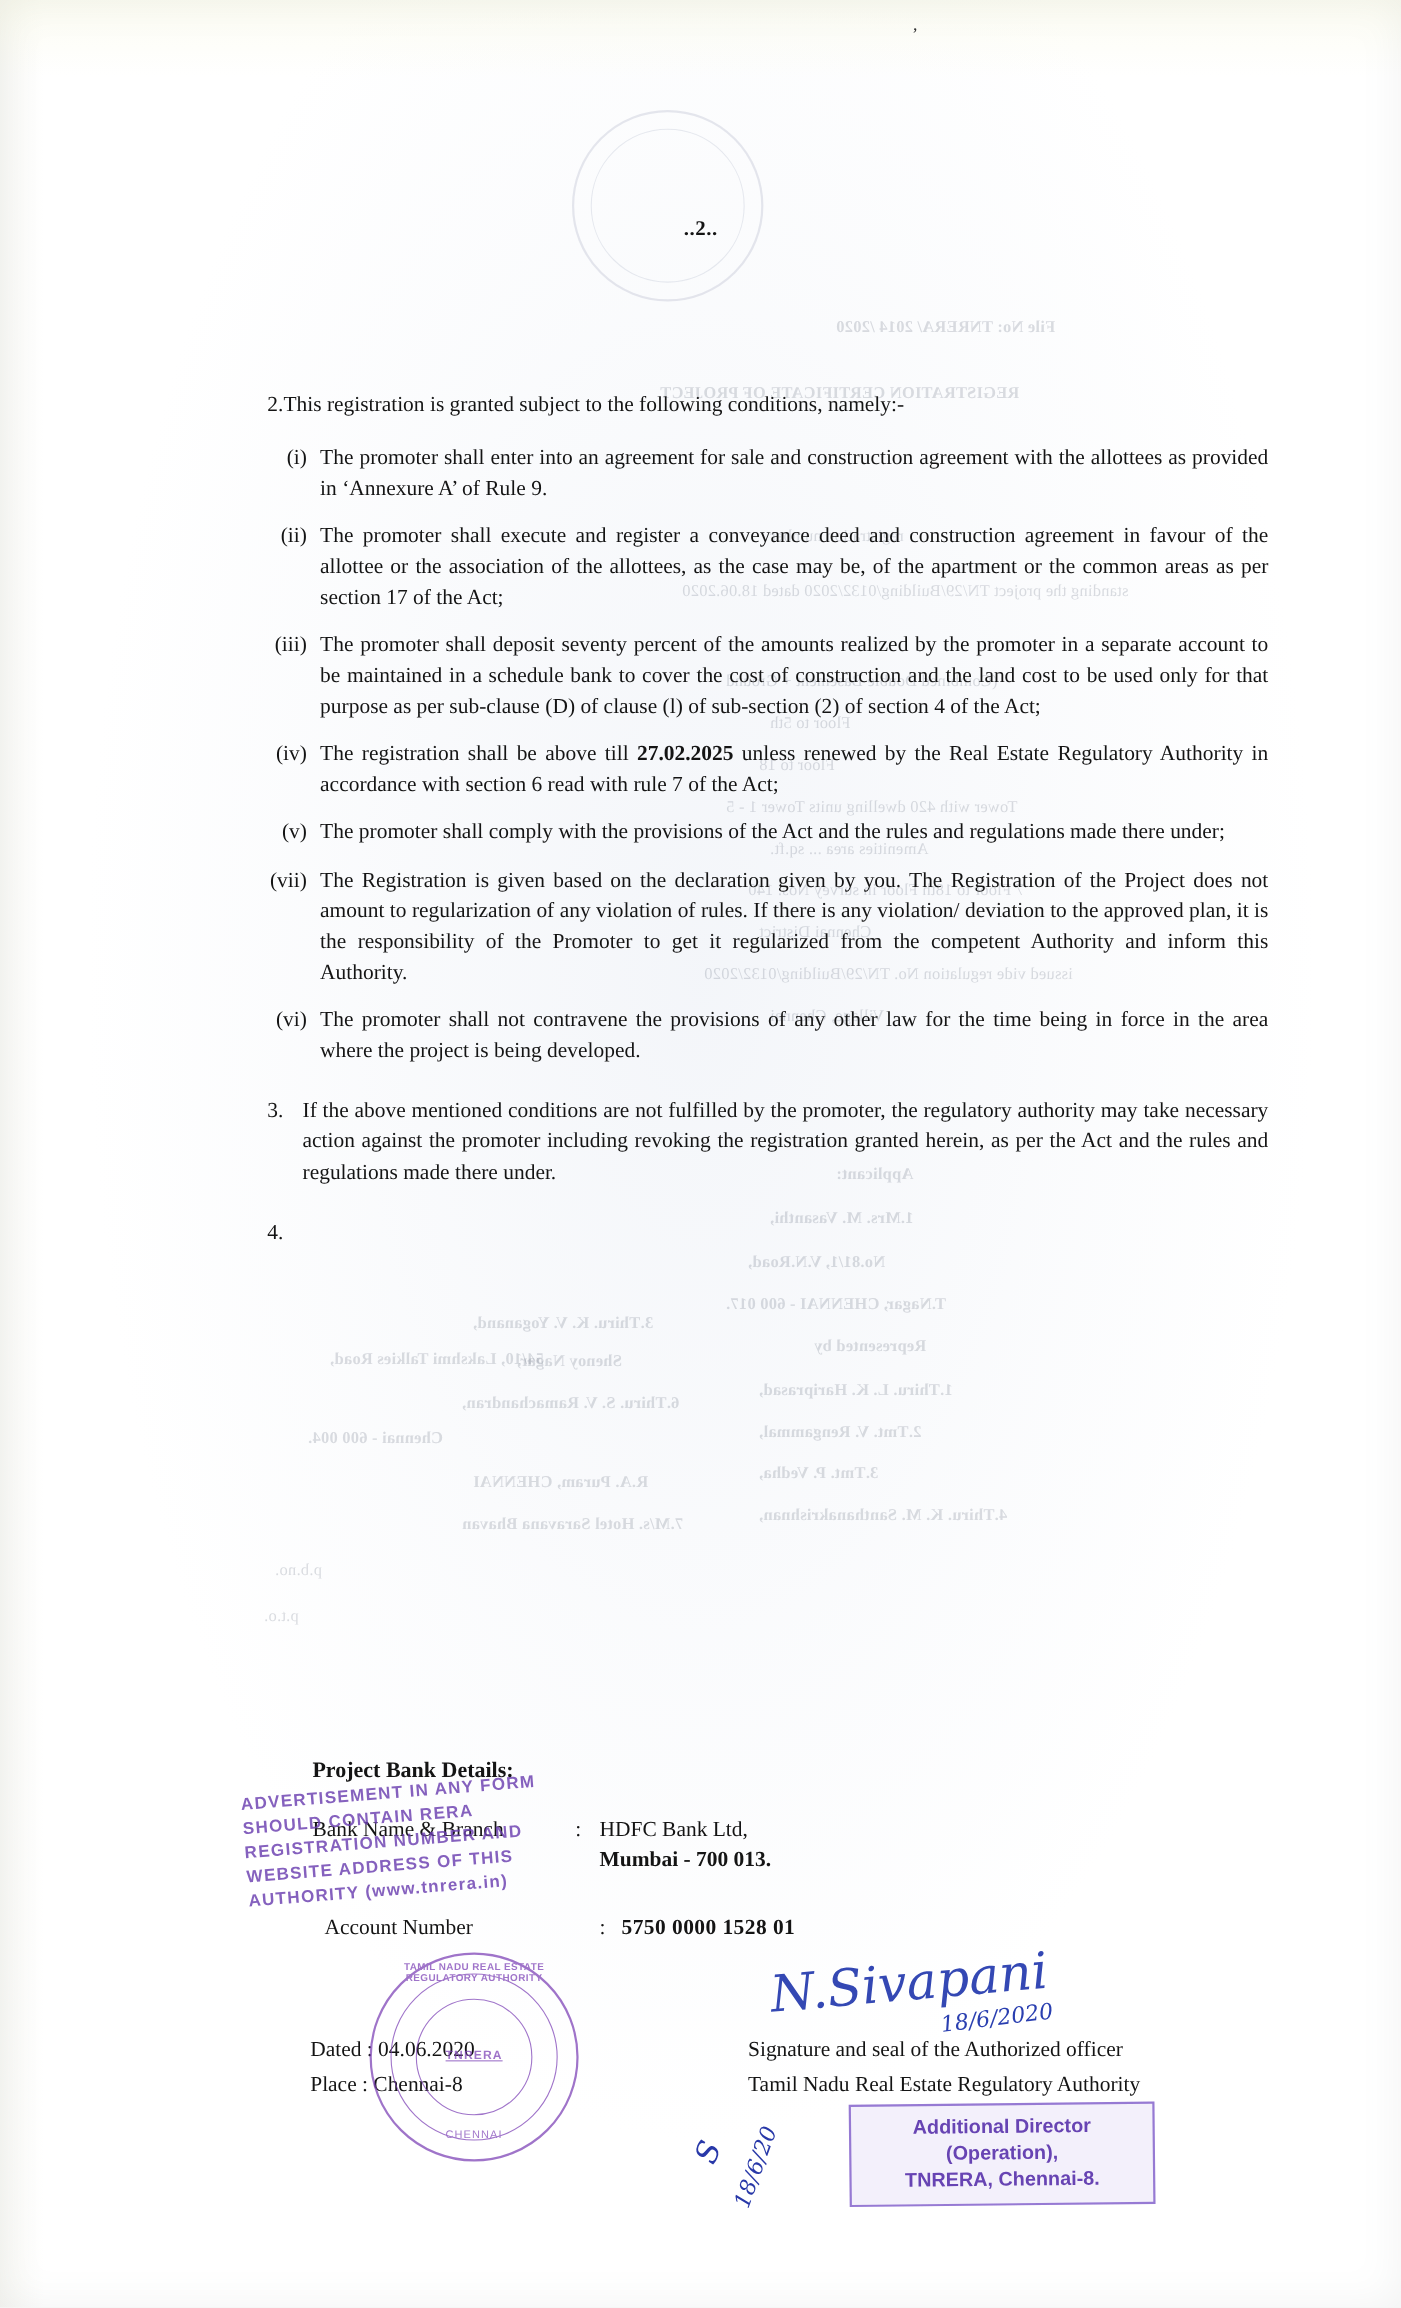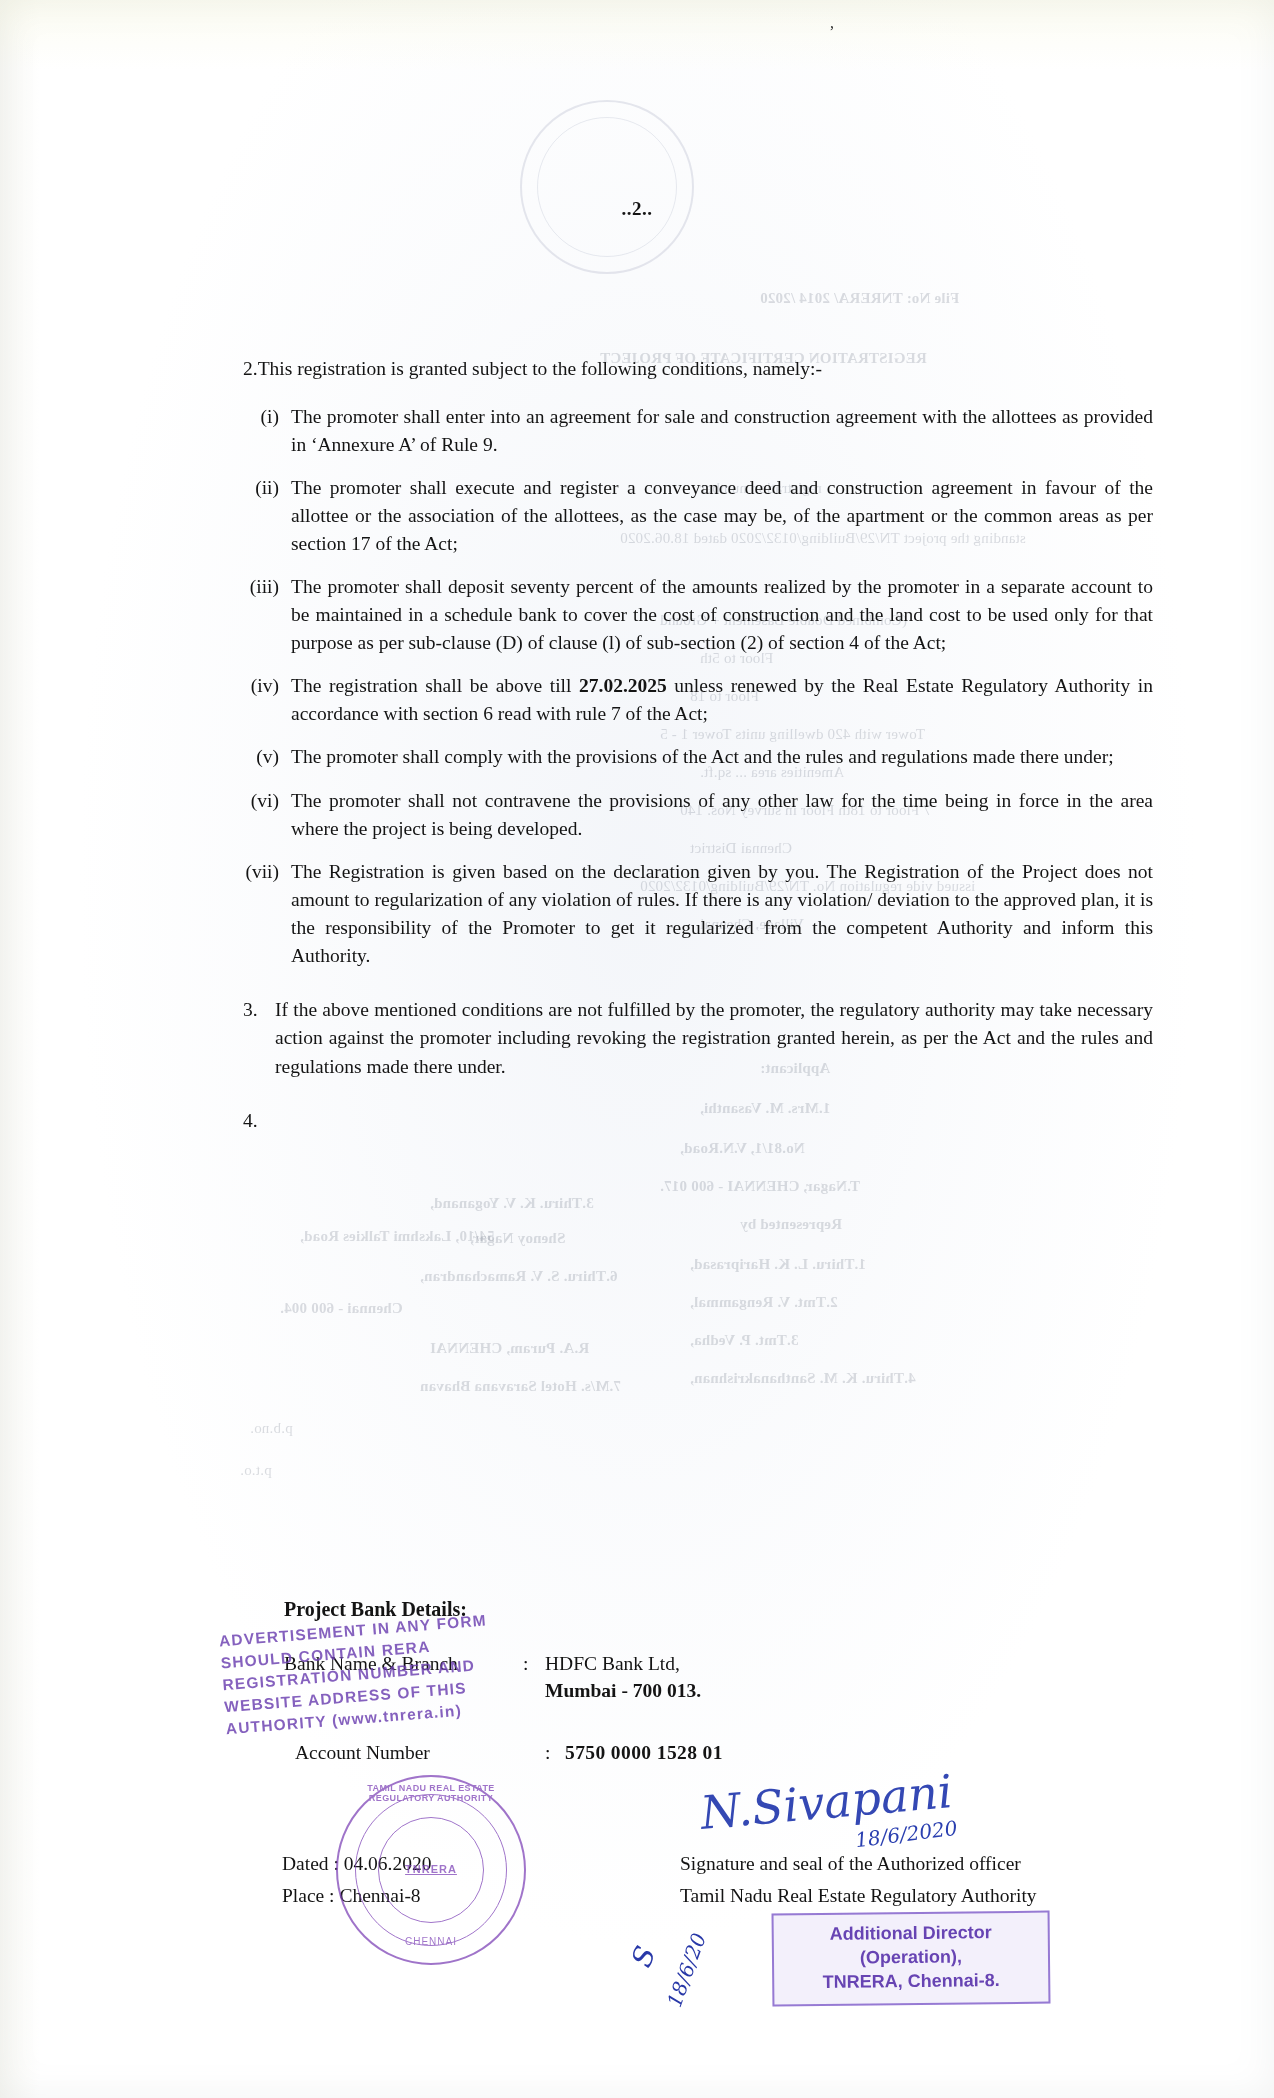--- a/index.html
+++ b/index.html
@@ -385,26 +385,26 @@
         </li>
         <li>
           <span class="marker">(iv)</span>
           <span>The registration shall be above till </span><b>27.02.2025</b><span> unless renewed by the Real Estate Regulatory Authority in accordance with section 6 read with rule 7 of the Act;</span>
         </li>
         <li>
           <span class="marker">(v)</span>
           <span>The promoter shall comply with the provisions of the Act and the rules and regulations made there under;</span>
         </li>
         <li>
+          <span class="marker">(vii)</span>
+          <span>The  Registration  is  given  based  on  the  declaration  given  by  you.   The Registration of the   Project does not amount to  regularization of any violation of rules. If there  is  any  violation/ deviation  to  the  approved  plan,  it  is  the responsibility  of the Promoter to get it regularized from the competent Authority and inform this  Authority.</span>
+        </li>
+        <li>
           <span class="marker">(vi)</span>
           <span>The promoter shall not contravene the provisions of any other law for the time being in force in the area where the project is being developed.</span>
-        </li>
-        <li>
-          <span class="marker">(vii)</span>
-          <span>The  Registration  is  given  based  on  the  declaration  given  by  you.   The Registration of the   Project does not amount to  regularization of any violation of rules. If there  is  any  violation/ deviation  to  the  approved  plan,  it  is  the responsibility  of the Promoter to get it regularized from the competent Authority and inform this  Authority.</span>
         </li>
       </ol>
 
       <div class="numbered">
         <span class="marker">3.</span>
         <span>If the above mentioned conditions are not fulfilled by the promoter, the regulatory authority may take necessary action against the promoter including revoking the registration granted herein, as per the Act and the rules and regulations made there under.</span>
       </div>
 
       <div class="numbered">
         <span class="marker">4.</span>

